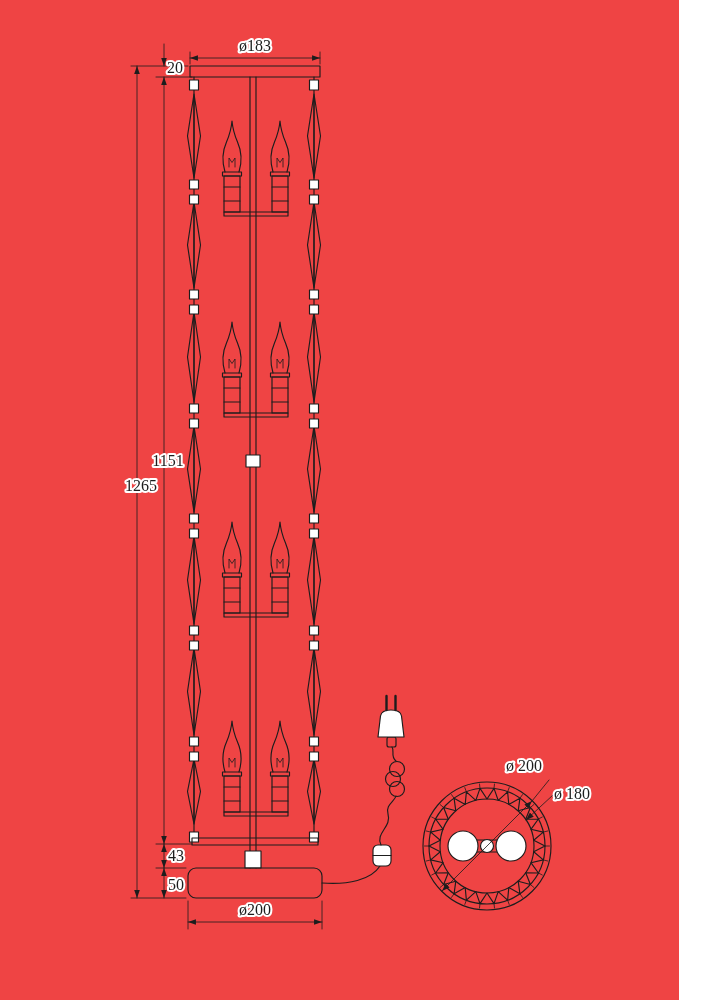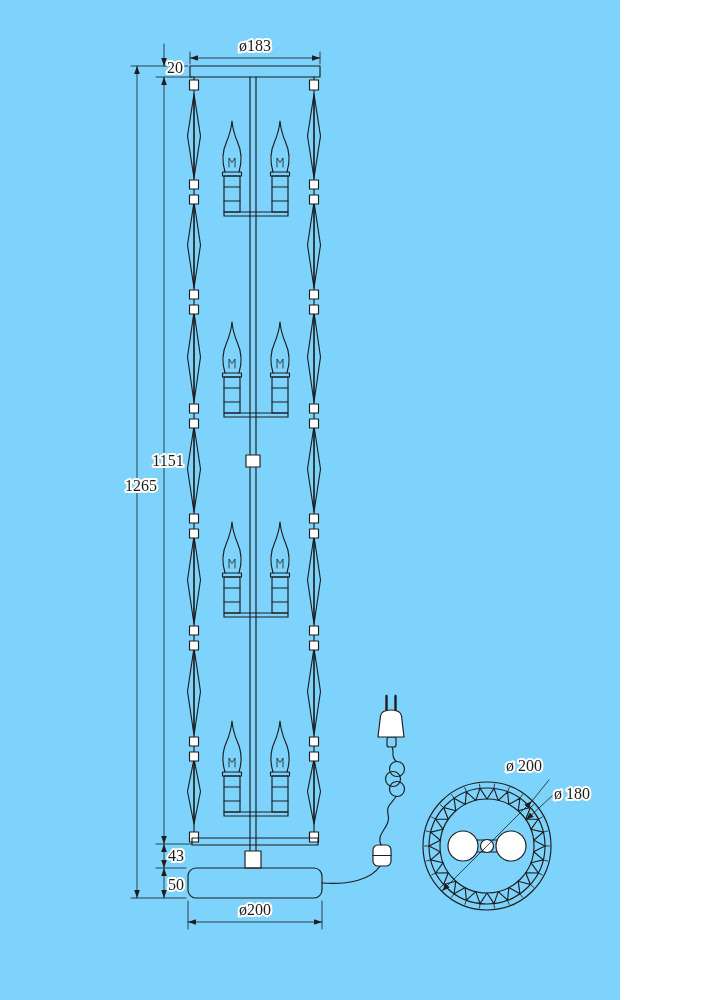--- a/index.html
+++ b/index.html
@@ -1,16 +1,16 @@
 <!DOCTYPE html>
 <html><head>
 <meta charset="utf-8">
 <style>
   html,body{margin:0;padding:0;background:#ffffff;}
-  .page{width:620px;height:1000px;background:#7dd3fc;position:relative;overflow:hidden;
+  .page{width:679px;height:1000px;background:#ef4444;position:relative;overflow:hidden;
         font-family:"Liberation Serif",serif;}
   #drawing{position:absolute;left:0;top:0;
            stroke:#1d1d1d;stroke-width:1.15;fill:none;
            stroke-linecap:round;stroke-linejoin:round;}
   #drawing .thin{stroke-width:0.8;}
   #drawing .fillw{fill:#ffffff;}
   #drawing .prong{stroke-width:2.4;}
   #drawing marker path{fill:#1d1d1d;stroke:none;}
   #drawing .dimtext{font-family:"Liberation Serif",serif;font-size:16px;
                     fill:#1d1d1d;stroke:#ffffff;stroke-width:4;

